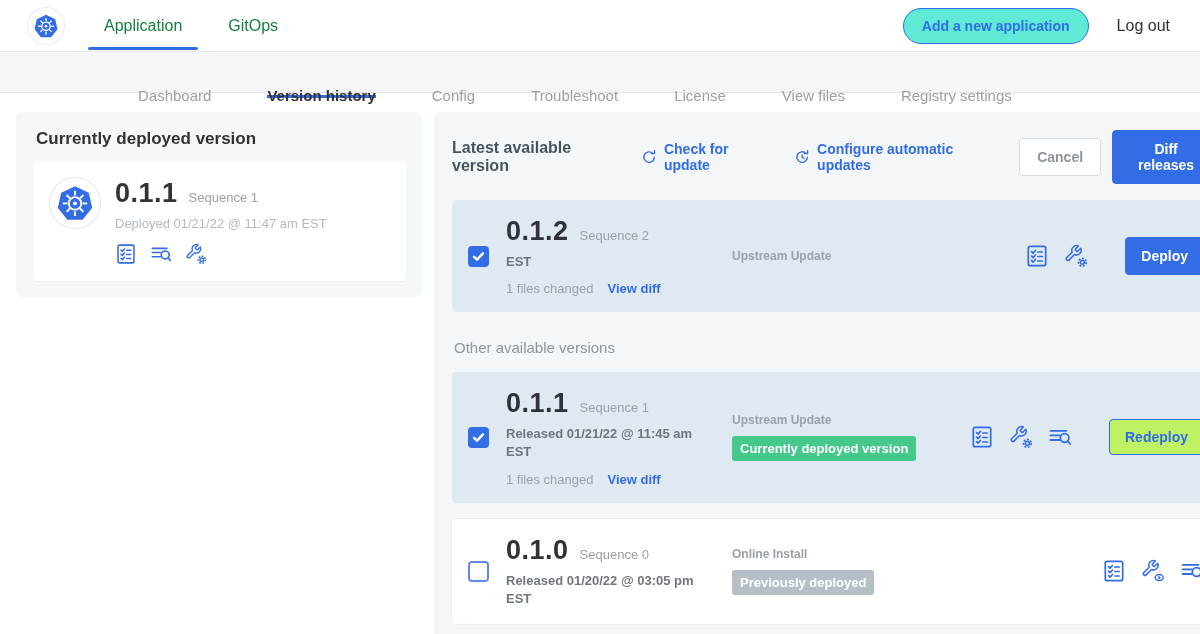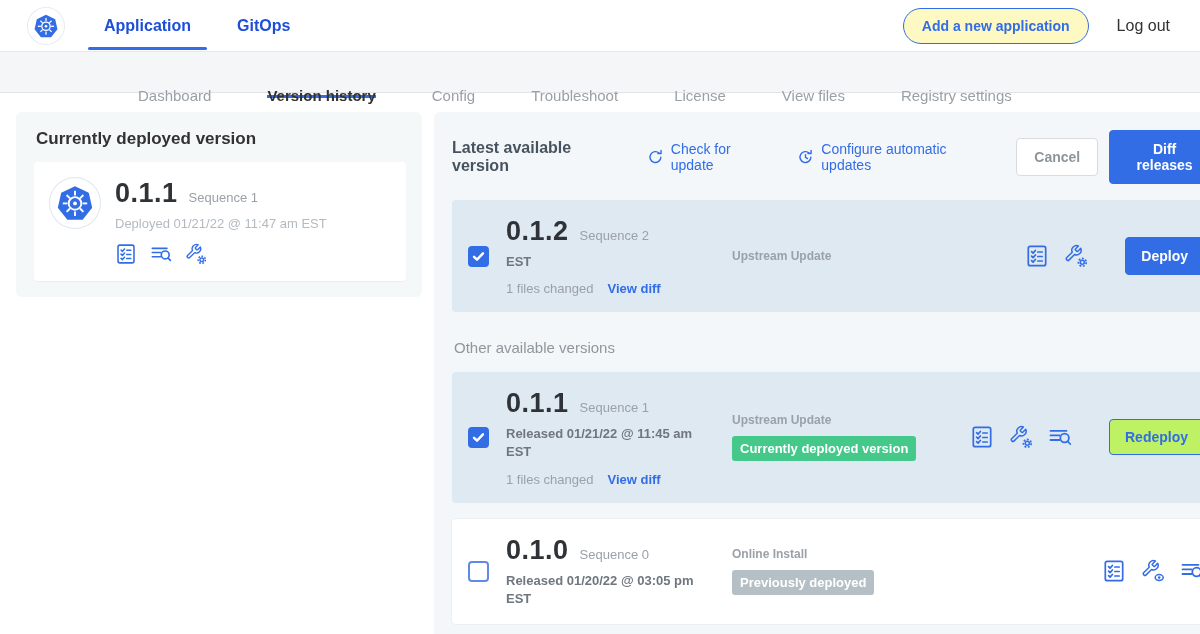--- a/index.html
+++ b/index.html
@@ -18,29 +18,29 @@
     padding: 0 30px 0 28px; border-bottom: 1px solid #e8e8e8; background: #fff;
   }
   .logo-circle {
     width: 36px; height: 36px; border-radius: 50%; background: #fff;
     box-shadow: 0 0 0 1px #e4ebf3; display: flex; align-items: center; justify-content: center;
     margin-right: 40px;
   }
   .logo-circle svg { width: 28px; height: 28px; }
   .topnav-tab {
     height: 48px; display: flex; align-items: center; position: relative;
-    font-size: 16px; font-weight: 700; color: #1d4ed8; margin-right: 46px; cursor: pointer;
+    font-size: 16px; font-weight: 400; color: #15803d; margin-right: 46px; cursor: pointer;
   }
   .topnav-tab.active::after {
     content: ""; position: absolute; left: -16px; right: -16px; bottom: 0;
     height: 3px; background: #326de6; border-radius: 2px;
   }
   .topnav-spacer { flex: 1; }
   .add-app-btn {
-    border: 1px solid #326de6; color: #326de6; background: #fef9c3;
+    border: 1px solid #326de6; color: #326de6; background: #5eead4;
     font-family: inherit; font-size: 14px; font-weight: 700;
     border-radius: 18px; padding: 9px 18px; margin-right: 28px; cursor: pointer;
   }
   .logout { font-size: 16px; color: #323232; cursor: pointer; }
 
   
   .subnav {
     height: 41px; background: #f5f6f7; border-bottom: 1px solid #e2e5e8;
     display: flex; align-items: stretch; padding-left: 138px; gap: 56px;
   }
@@ -77,21 +77,21 @@
 
   
   .versions-panel {
     flex: 1; background: #f4f7f9; border-radius: 6px; padding: 18px 17px 17px 18px;
     min-height: 504px;
   }
   .panel-header { display: flex; align-items: center; }
   .panel-title { font-size: 16px; font-weight: 700; color: #47545f; margin-right: 24px; }
   .blue-link {
     display: flex; align-items: center; gap: 7px; color: #326de6;
-    font-size: 14px; font-weight: 400; cursor: pointer; margin-right: 26px;
+    font-size: 14px; font-weight: 700; cursor: pointer; margin-right: 26px;
   }
   .panel-spacer { flex: 1; }
   .btn { font-family: inherit; font-size: 14px; font-weight: 700; border-radius: 4px; cursor: pointer; }
   .btn-cancel { background: #fff; border: 1px solid #d8dcdf; color: #8d959c; padding: 10px 17px; }
   .btn-primary { background: #326de6; border: 1px solid #326de6; color: #fff; padding: 10px 15px; margin-left: 11px; }
   .btn-outline { background: #bef264; border: 1px solid #326de6; color: #326de6; padding: 9px 15px; }
 
   .version-row {
     border-radius: 4px; padding: 16px; display: flex; align-items: center; margin-top: 16px;
   }

